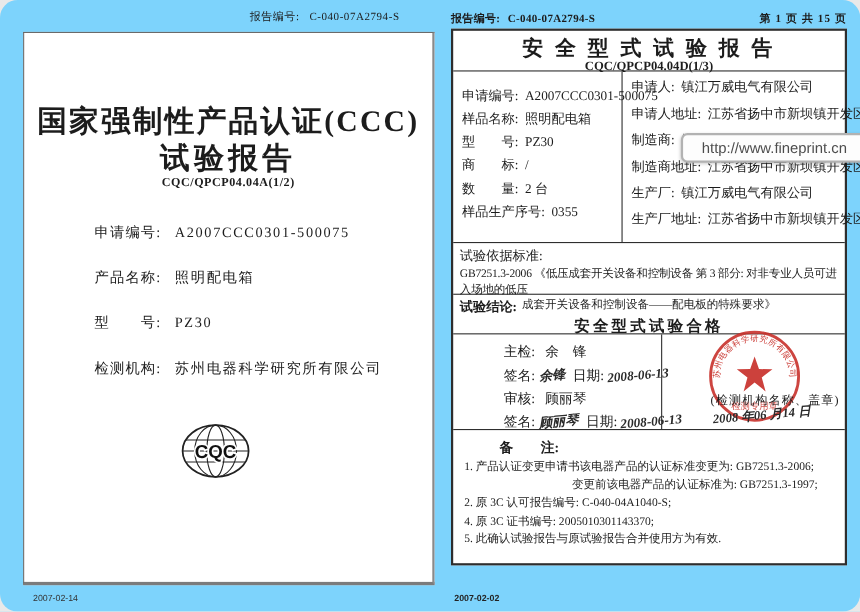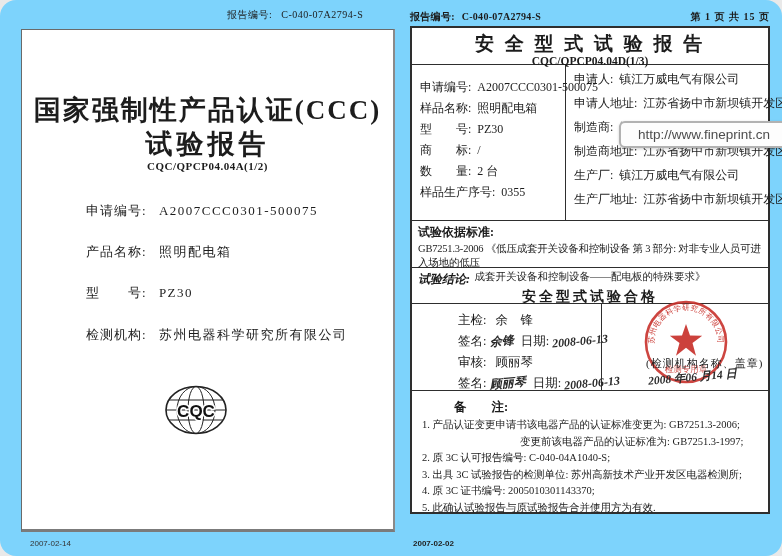--- a/index.html
+++ b/index.html
@@ -35,25 +35,25 @@
   .rt-main{padding-top:3px;font-size:19px;font-weight:bold;letter-spacing:3px;}
   .rt-code{font-size:11.5px;font-weight:bold;margin-top:-2px;}
   .r-info{height:156px;display:flex;}
   .r-info-left{width:154px;border-right:1px solid #2e2e2e;padding:14px 0 0 8px;}
   .r-info-left .iline{height:21px;font-size:12px;white-space:nowrap;}
   .r-info-right{flex:1;padding:6px 0 0 8px;}
   .r-info-right .iline{height:24px;font-size:12px;white-space:nowrap;}
   .iline .fv{margin-left:6px;}
   .fv-faint{color:#8a8a8a;}
   .r-standard{height:47px;padding:3px 6px 0 6px;}
-  .rs-label{font-size:12px;font-weight:700;}
+  .rs-label{font-size:12px;font-weight:400;}
   .rs-line1{font-size:10.5px;margin-top:1px;letter-spacing:-.2px;}
   .rs-line2{font-size:10.5px;text-align:center;}
   .r-conclusion{height:36px;padding:3px 6px 0 6px;}
-  .rc-label{font-size:12px;font-weight:600;font-style:italic;}
+  .rc-label{font-size:12px;font-weight:600;}
   .rc-value{font-size:14px;font-weight:bold;text-align:center;letter-spacing:3px;margin-top:0px;}
   .r-sign{height:87px;display:flex;}
   .r-sign-left{width:154px;border-right:1px solid #2e2e2e;padding:8px 0 0 10px;font-size:12.5px;margin-left:36px;}
   .r-sign-left .sline{height:21px;white-space:nowrap;}
   .hand{display:inline-block;font-style:italic;font-weight:bold;transform:rotate(-5deg);
         color:#2a2a2a;font-size:12px;}
   .r-sign-right{flex:1;position:relative;}
   .stamp-svg{position:absolute;left:36px;top:-10px;}
   .stamp-caption{position:absolute;left:44px;top:52px;font-size:11px;letter-spacing:1px;white-space:nowrap;}
   .stamp-date{position:absolute;left:46px;top:66px;font-size:11.5px;white-space:nowrap;}
@@ -220,21 +220,20 @@
         <div class="stamp-caption">(检测机构名称、盖章)</div>
         <div class="stamp-date hand">2008 年06 月14 日</div>
       </div>
     </div>
 
     <div class="rrow r-notes">
       <div class="rn-label">备　　注:</div>
       <div class="rn-line">1. 产品认证变更申请书该电器产品的认证标准变更为: GB7251.3-2006;</div>
       <div class="rn-line rn-indent">变更前该电器产品的认证标准为: GB7251.3-1997;</div>
       <div class="rn-line">2. 原 3C 认可报告编号: C-040-04A1040-S;</div>
-      <div class="rn-line">3. 出具 3C 试验报告的检测单位: 苏州高新技术产业开发区电器检测所;</div>
       <div class="rn-line">4. 原 3C 证书编号: 2005010301143370;</div>
       <div class="rn-line">5. 此确认试验报告与原试验报告合并使用方为有效.</div>
     </div>
   </div>
 
   <div class="rp-footer">2007-02-02</div>
 
   <div class="watermark">
     <span>http://www.fineprint.cn</span>
   </div>

